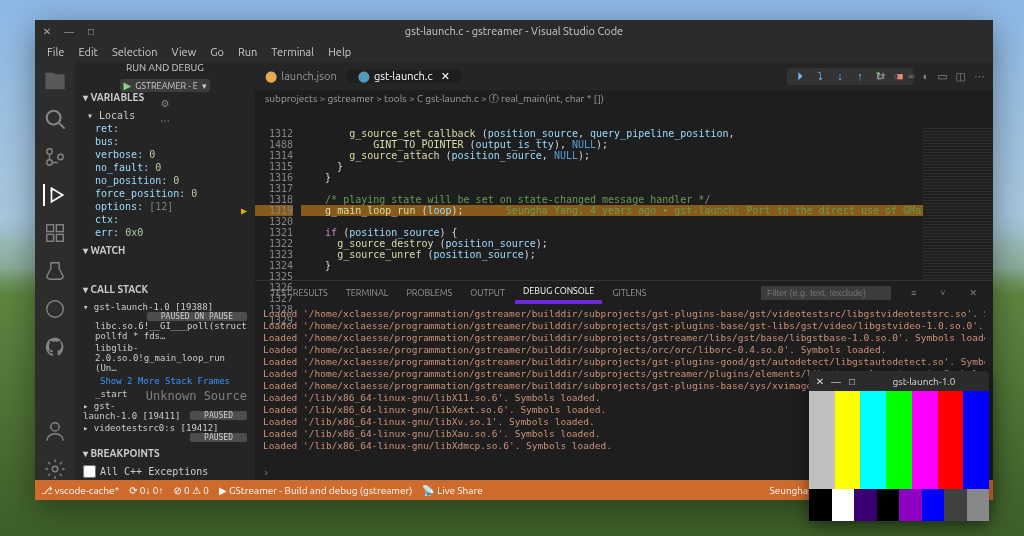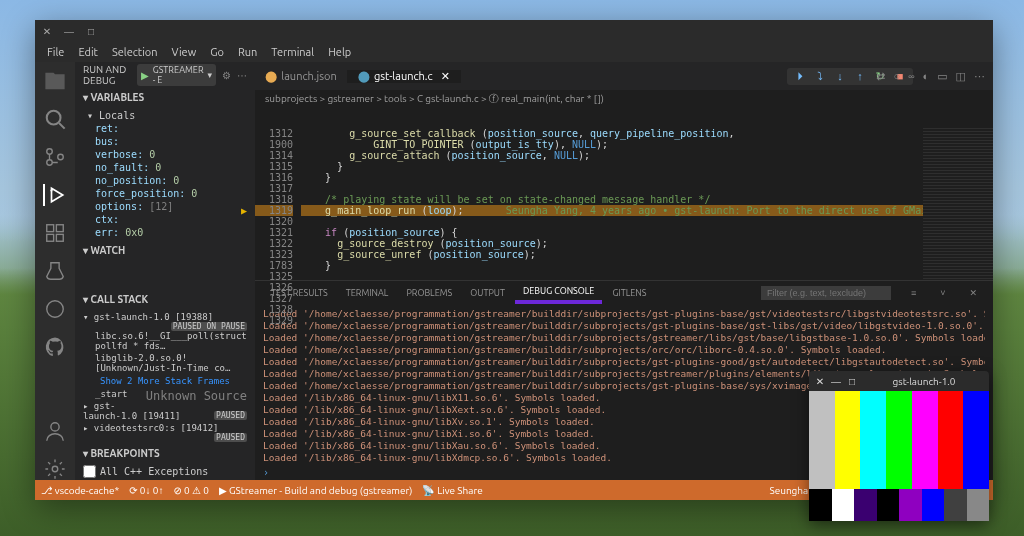--- a/index.html
+++ b/index.html
@@ -55,40 +55,41 @@
 .activity-bar .aicon.active { color: #fff; border-left: 2px solid #fff; margin-left:-2px; padding-left:2px;}
 .sidebar {
   width: 180px; background: #252526;
   display: flex; flex-direction: column;
   color: #ccc; font-size: 10px;
 }
 .sidebar-header {
   height: 26px; display: flex; align-items: center;
   padding: 0 8px; font-size: 10px; text-transform: uppercase;
   gap: 6px;
+  flex-direction: column;
 }
 .debug-toolbar-mini {
   display: flex; align-items: center; gap: 4px;
   background: #3c3c3c; border-radius: 3px; padding: 1px 4px;
   font-size: 9px;
 }
 .play-icon { color: #89d185; font-size: 10px;}
 .section-title {
   font-size: 10px; font-weight: bold; padding: 4px 8px;
   color: #ccc; cursor: pointer;
 }
 .vars, .callstack, .breakpoints {
   padding: 2px 8px; font-size: 10px;
   font-family: 'Consolas', monospace;
 }
 .vars .line, .callstack .line { padding: 1px 0 1px 12px; color: #9cdcfe; white-space: nowrap; overflow: hidden; text-overflow: ellipsis;}
 .vars .val { color: #b5cea8; }
 .vars .muted { color: #808080; }
 .callstack .frame { color: #ccc; padding: 1px 0; font-size: 9px;}
-.callstack .paused-badge { float: right; background: #4d4d4d; color: #ccc; font-size: 8px; padding: 0 2px; border-radius: 2px;}
+.callstack .paused-badge { float: right; background: #4d4d4d; color: #ccc; font-size: 8px; padding: 0 14px; border-radius: 2px;}
 .callstack .show-more { color: #3794ff; text-align: center; padding: 2px; font-size: 9px; cursor:pointer;}
 .callstack .loc { color: #808080; font-size: 12px;}
 .editor-area {
   flex: 1; display: flex; flex-direction: column; min-width: 0;
 }
 .tabbar {
   height: 28px; background: #252526;
   display: flex; align-items: center;
 }
 .tab {
@@ -200,20 +201,21 @@
 
 <div class="desktop-bg"></div>
 
 <div class="vscode">
   <div class="titlebar">
     <div class="controls">
       <span>✕</span>
       <span>—</span>
       <span>□</span>
     </div>
+    <span>gst-launch.c - gstreamer - Visual Studio Code</span>
   </div>
 
   <div class="menubar" id="menubar">
       <span>File</span>
       <span>Edit</span>
       <span>Selection</span>
       <span>View</span>
       <span>Go</span>
       <span>Run</span>
       <span>Terminal</span>
@@ -311,21 +313,21 @@
             <div class="line"><span>err:</span> <span class="val">0x0</span></div>
           </div>
       </div>
       <div class="section-title">▾ <span>WATCH</span></div>
       <div style="flex:1"></div>
       <div class="section-title">▾ <span>CALL STACK</span></div>
       <div class="callstack">
         <div class="frame">▾ <span>gst-launch-1.0 [19388]</span> <span class="paused-badge">PAUSED ON PAUSE</span></div>
         <div id="frames-list">
             <div class="frame" style="padding-left: 12px;">libc.so.6!__GI___poll(struct pollfd * fds…</div>
-            <div class="frame" style="padding-left: 12px;">libglib-2.0.so.0![Unknown/Just-In-Time co…</div>
+            <div class="frame" style="padding-left: 12px;">libglib-2.0.so.0!g_main_loop_run (Un…</div>
           </div>
         <div class="show-more">Show 2 More Stack Frames</div>
         <div class="frame" style="padding-left:12px"><span>_start</span> <span class="loc" style="float:right">Unknown Source</span></div>
         <div class="frame">▸ <span>gst-launch-1.0 [19411]</span> <span class="paused-badge">PAUSED</span></div>
         <div class="frame">▸ <span>videotestsrc0:s [19412]</span> <span class="paused-badge">PAUSED</span></div>
       </div>
       <div class="section-title">▾ <span>BREAKPOINTS</span></div>
       <div class="breakpoints">
         <label style="display:flex;align-items:center;gap:4px;color:#ccc">
             <input type="checkbox" style=""> 
@@ -362,32 +364,32 @@
           <span>◐</span>
           <span>▭</span>
           <span>◫</span>
           <span>⋯</span>
         </div>
       </div>
       <div class="breadcrumb">subprojects &gt; gstreamer &gt; tools &gt; C gst-launch.c &gt; ⓕ real_main(int, char * [])</div>
       <div class="editor-pane">
         <div class="gutter" id="gutter">
             <div>1312</div>
-            <div>1900</div>
+            <div>1488</div>
             <div>1314</div>
             <div>1315</div>
             <div>1316</div>
             <div>1317</div>
             <div>1318</div>
             <div style="background: rgb(134, 90, 26);"><span style="color:#e6b400;float:left;margin-left:-14px">▶</span>1319</div>
             <div>1320</div>
             <div>1321</div>
             <div>1322</div>
             <div>1323</div>
-            <div>1783</div>
+            <div>1324</div>
             <div>1325</div>
             <div>1326</div>
             <div>1327</div>
             <div>1328</div>
             <div>1329</div>
           </div>
         <div class="code" id="code"><div>        <span class="fn">g_source_set_callback</span> (<span class="var">position_source</span>, <span class="var">query_pipeline_position</span>,</div><div>            <span class="fn">GINT_TO_POINTER</span> (<span class="var">output_is_tty</span>), <span class="null">NULL</span>);</div><div>        <span class="fn">g_source_attach</span> (<span class="var">position_source</span>, <span class="null">NULL</span>);</div><div>      }</div><div>    }</div><div>&nbsp;</div><div>    <span class="cm">/* playing state will be set on state-changed message handler */</span></div><div class="current-line">    <span class="fn">g_main_loop_run</span> (<span class="var">loop</span>);       <span class="cm">Seungha Yang, 4 years ago • gst-launch: Port to the direct use of GMainLoop …</span></div><div>&nbsp;</div><div>    <span class="kw">if</span> (<span class="var">position_source</span>) {</div><div>      <span class="fn">g_source_destroy</span> (<span class="var">position_source</span>);</div><div>      <span class="fn">g_source_unref</span> (<span class="var">position_source</span>);</div><div>    }</div><div>&nbsp;</div><div>    {</div><div>      <span class="type">GstClockTime</span>  <span class="var">tfnow</span>;</div></div>
         <div class="minimap"></div>
       </div>
 
@@ -410,21 +412,20 @@
             <div class="line">Loaded '/home/xclaesse/programmation/gstreamer/builddir/subprojects/gst-plugins-base/gst/videotestsrc/libgstvideotestsrc.so'. Symbols loaded.</div>
             <div class="line">Loaded '/home/xclaesse/programmation/gstreamer/builddir/subprojects/gst-plugins-base/gst-libs/gst/video/libgstvideo-1.0.so.0'. Symbols loaded.</div>
             <div class="line">Loaded '/home/xclaesse/programmation/gstreamer/builddir/subprojects/gstreamer/libs/gst/base/libgstbase-1.0.so.0'. Symbols loaded.</div>
             <div class="line">Loaded '/home/xclaesse/programmation/gstreamer/builddir/subprojects/orc/orc/liborc-0.4.so.0'. Symbols loaded.</div>
             <div class="line">Loaded '/home/xclaesse/programmation/gstreamer/builddir/subprojects/gst-plugins-good/gst/autodetect/libgstautodetect.so'. Symbols loaded.</div>
             <div class="line">Loaded '/home/xclaesse/programmation/gstreamer/builddir/subprojects/gstreamer/plugins/elements/libgstcoreelements.so'. Symbols loaded.</div>
             <div class="line">Loaded '/home/xclaesse/programmation/gstreamer/builddir/subprojects/gst-plugins-base/sys/xvimage/libgstxvimagesink.so'. Symbols loaded.</div>
             <div class="line">Loaded '/lib/x86_64-linux-gnu/libX11.so.6'. Symbols loaded.</div>
             <div class="line">Loaded '/lib/x86_64-linux-gnu/libXext.so.6'. Symbols loaded.</div>
             <div class="line">Loaded '/lib/x86_64-linux-gnu/libXv.so.1'. Symbols loaded.</div>
-            <div class="line">Loaded '/lib/x86_64-linux-gnu/libXi.so.6'. Symbols loaded.</div>
             <div class="line">Loaded '/lib/x86_64-linux-gnu/libXau.so.6'. Symbols loaded.</div>
             <div class="line">Loaded '/lib/x86_64-linux-gnu/libXdmcp.so.6'. Symbols loaded.</div>
           </div>
         <div style="padding:2px 8px;color:#569cd6;font-family:Consolas,monospace;font-size:10px">›</div>
       </div>
     </div>
   </div>
 
   <div class="statusbar" id="statusbar">
       <span class="item">⎇ vscode-cache*</span>

